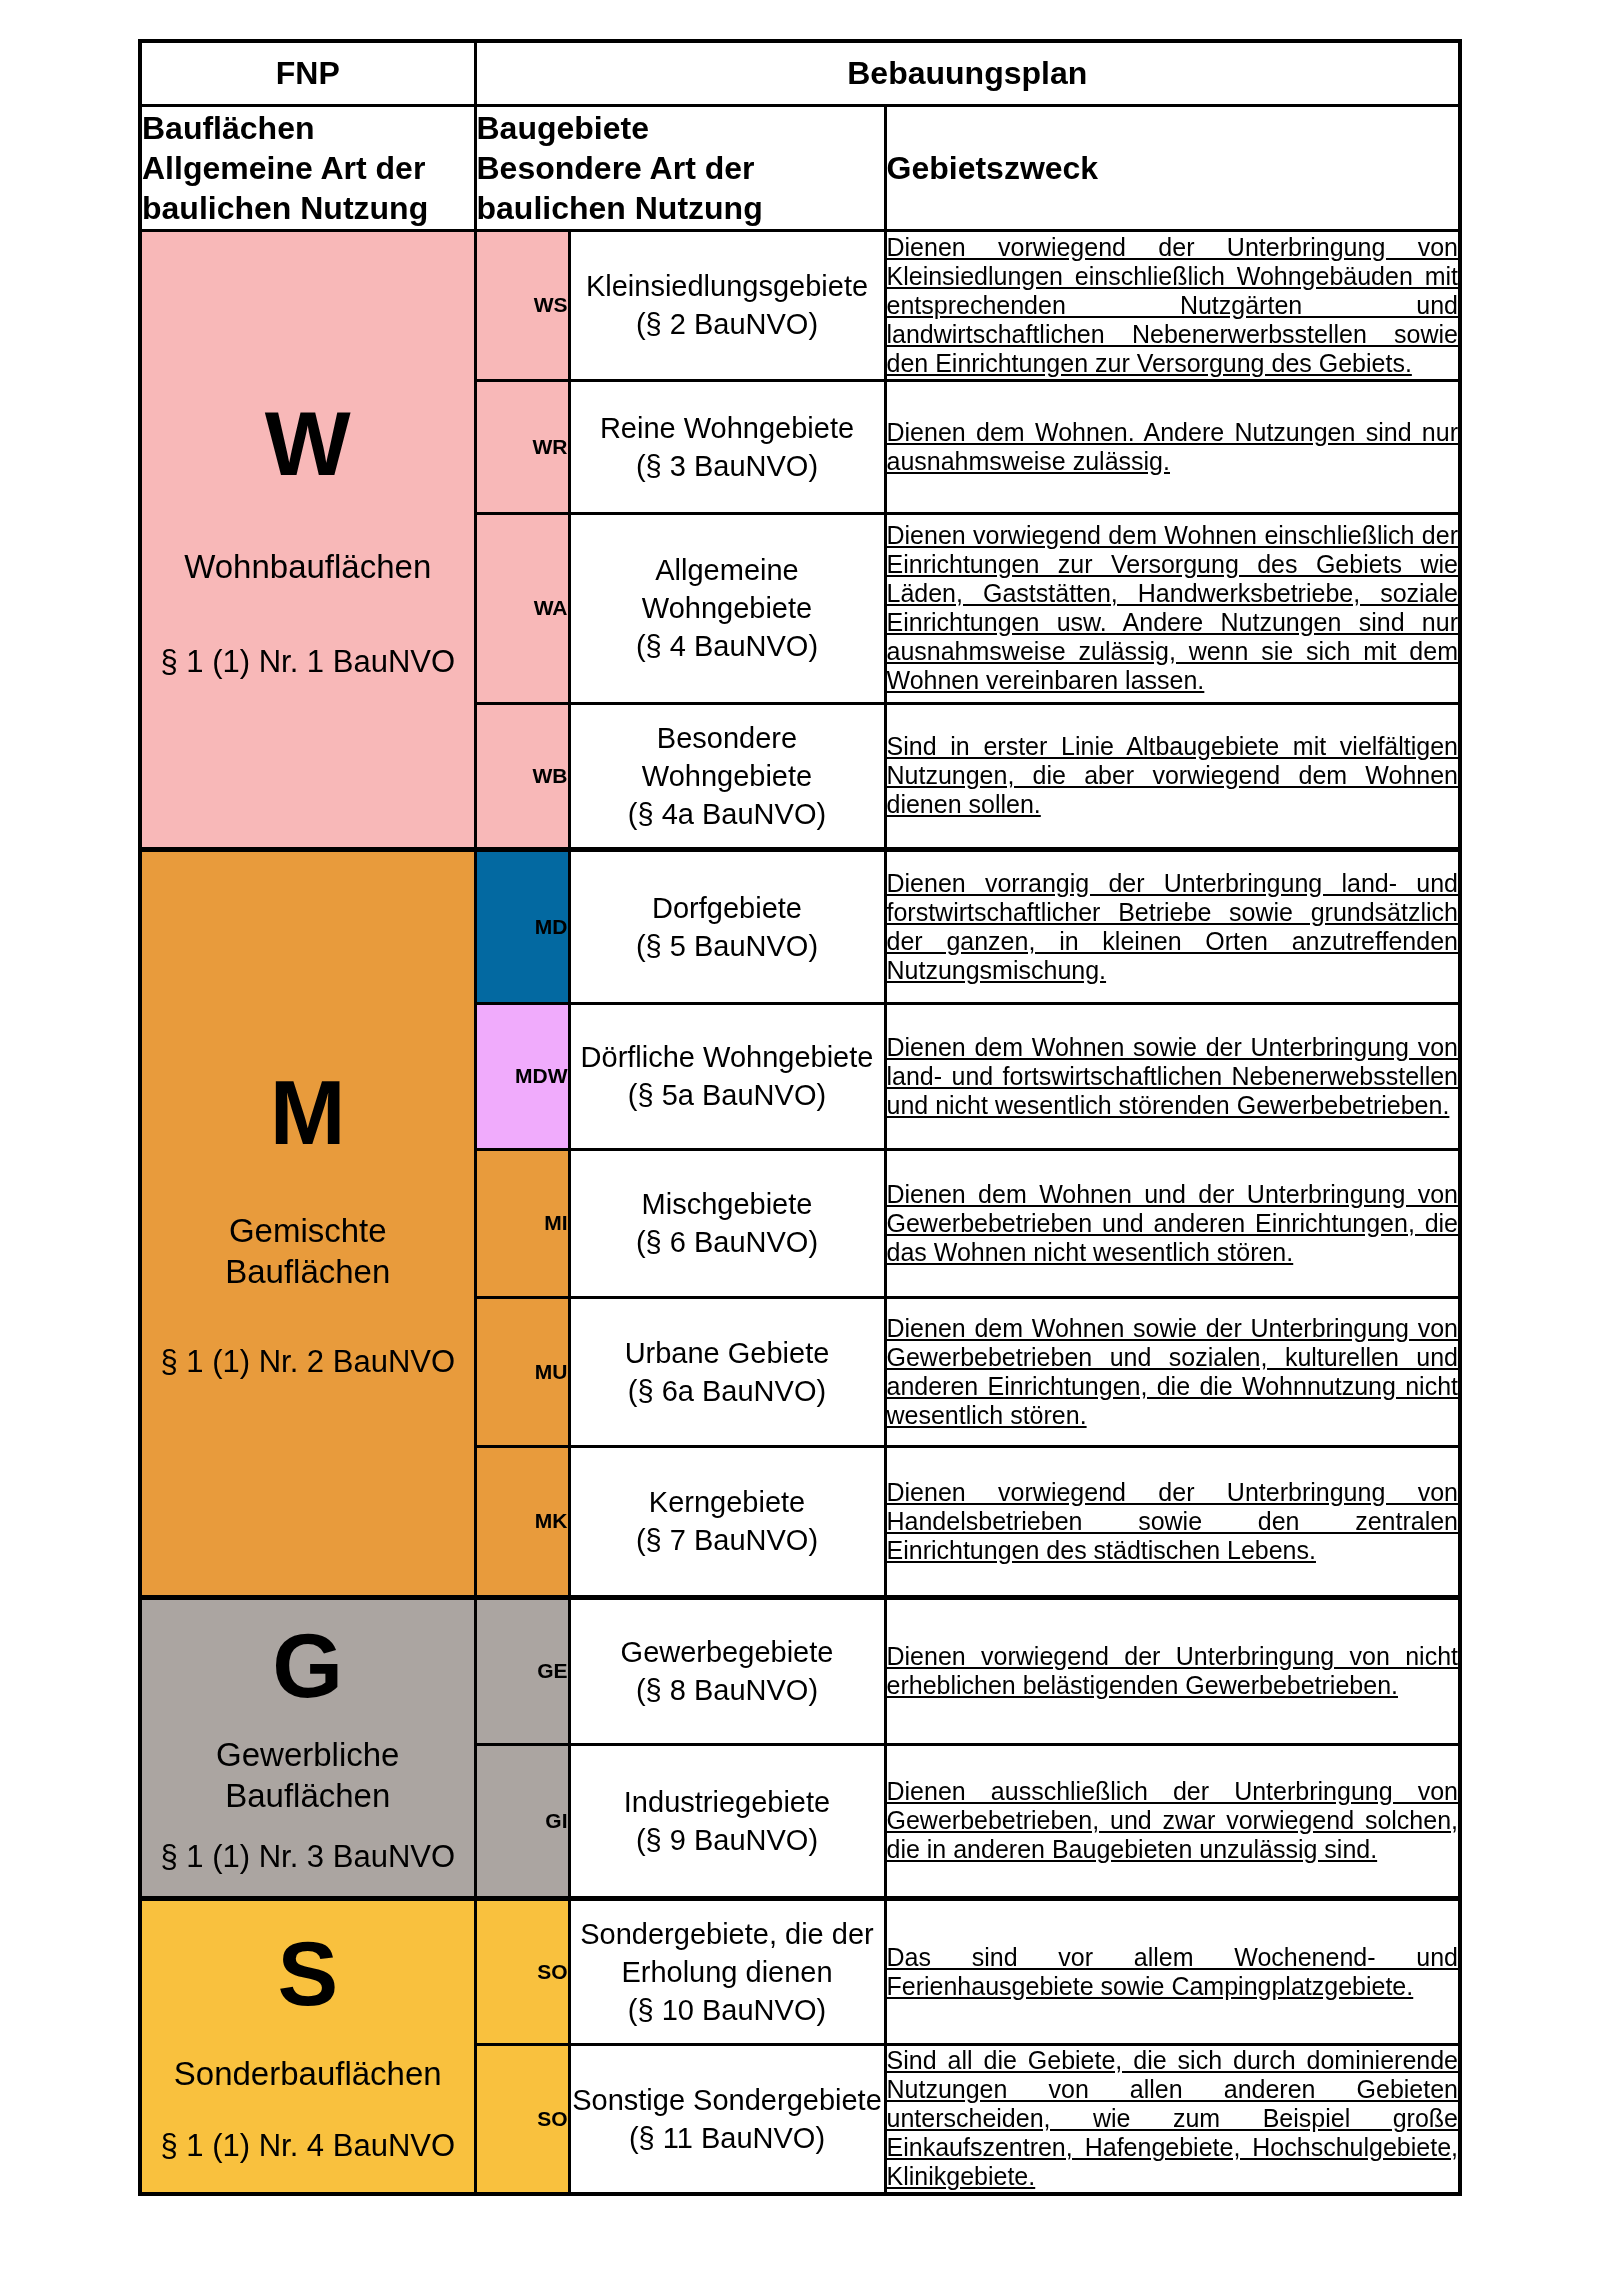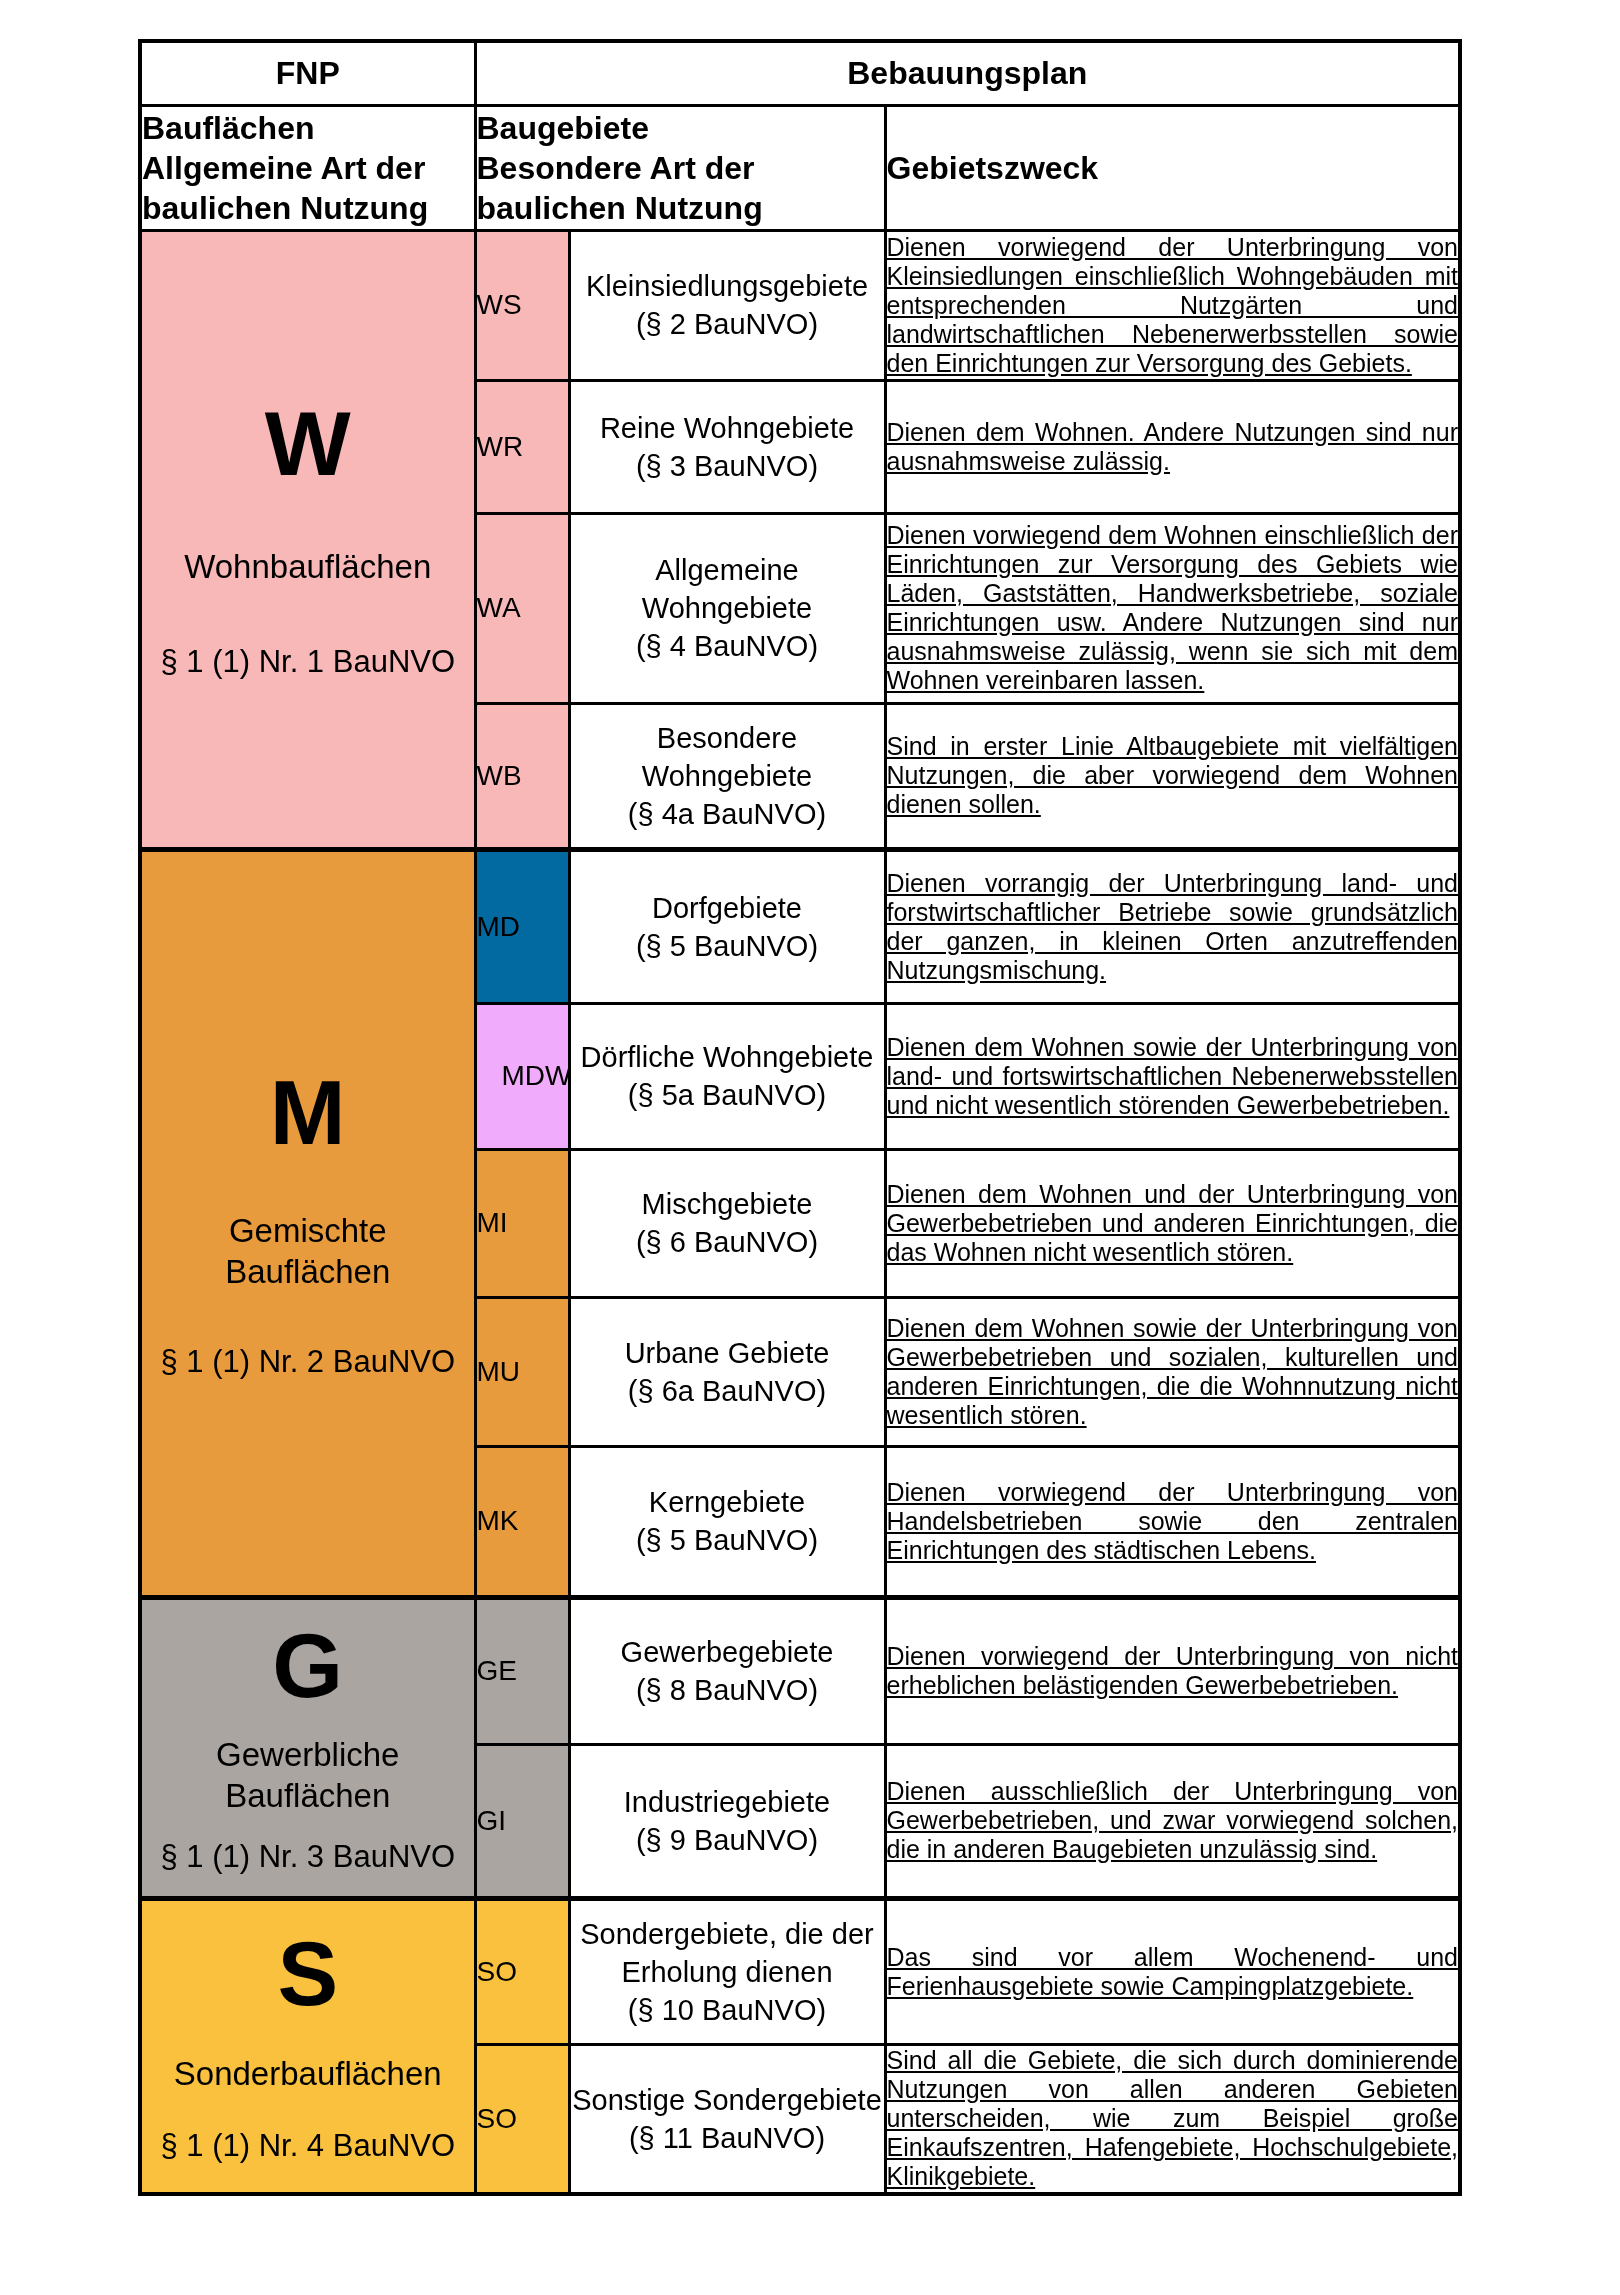--- a/index.html
+++ b/index.html
@@ -69,21 +69,21 @@
   .group-inner.g-w { gap: 57px; }
   .group-inner.g-m { gap: 52px; }
   .group-inner.g-g { gap: 23px; }
   .group-inner.g-s { gap: 34px; }
   .group-letter { font-size: 91px; font-weight: bold; line-height: 91px; }
   .group-name   { font-size: 33px; line-height: 41px; white-space: pre-line; }
   .group-law    { font-size: 31px; line-height: 36px; }
 
   
   .code-cell {
-    text-align: left; font-weight: normal; font-size: 28px;
+    text-align: right; font-weight: bold; font-size: 21px;
   }
 
   
   .name-cell {
     background: #fff; text-align: center;
     font-size: 29px; line-height: 38px;
     white-space: pre-line;
   }
 
   
@@ -184,21 +184,21 @@
     </tr>
     <tr class="row-mu">
       <td class="code-cell" style="background-color: rgb(232, 155, 60);">MU</td>
       <td class="name-cell">Urbane Gebiete
 (§ 6a BauNVO)</td>
       <td class="desc-cell">Dienen dem Wohnen sowie der Unterbringung von Gewerbebetrieben und sozialen, kulturellen und anderen Einrichtungen, die die Wohnnutzung nicht wesentlich stören.</td>
     </tr>
     <tr class="row-mk">
       <td class="code-cell" style="background-color: rgb(232, 155, 60); margin-left: 48px;">MK</td>
       <td class="name-cell">Kerngebiete
-(§ 5 BauNVO)</td>
+(§ 7 BauNVO)</td>
       <td class="desc-cell">Dienen vorwiegend der Unterbringung von Handelsbetrieben sowie den zentralen Einrichtungen des städtischen Lebens.</td>
     </tr>
 
     <tr class="row-ge group-start">
       <td class="group-cell" rowspan="2" style="background-color: rgb(171, 165, 161);">
         <div class="group-inner g-g">
           <div class="group-letter">G</div>
           <div class="group-name">Gewerbliche
 Bauflächen</div>
           <div class="group-law">§ 1 (1) Nr. 3 BauNVO</div>

